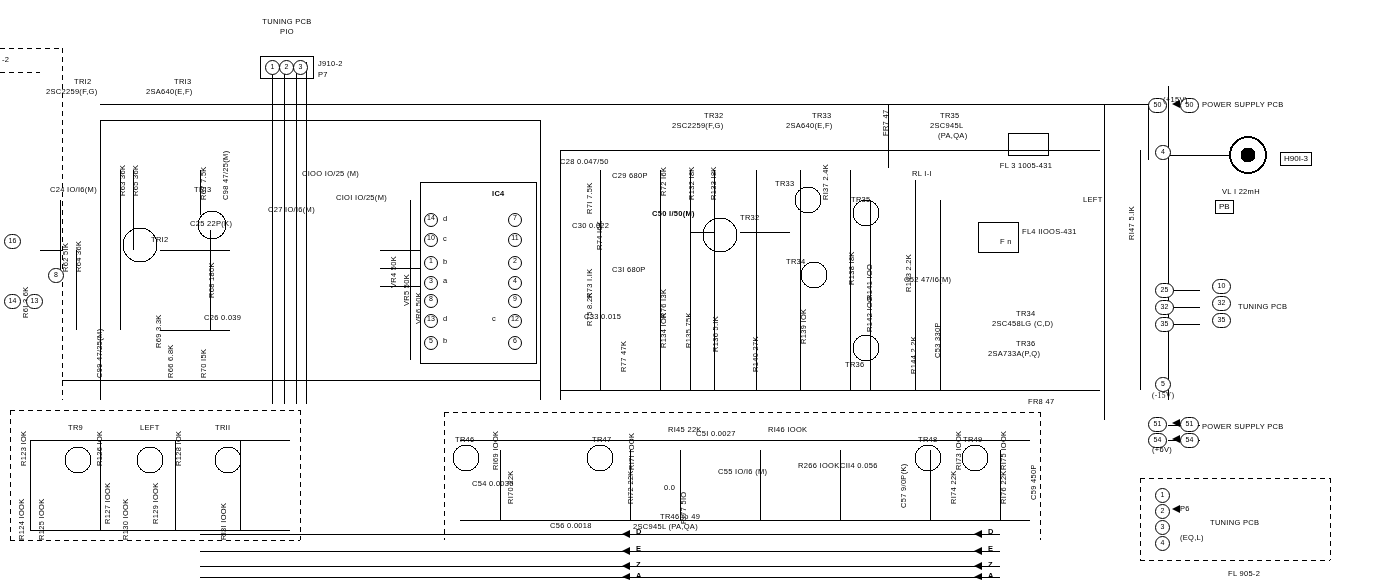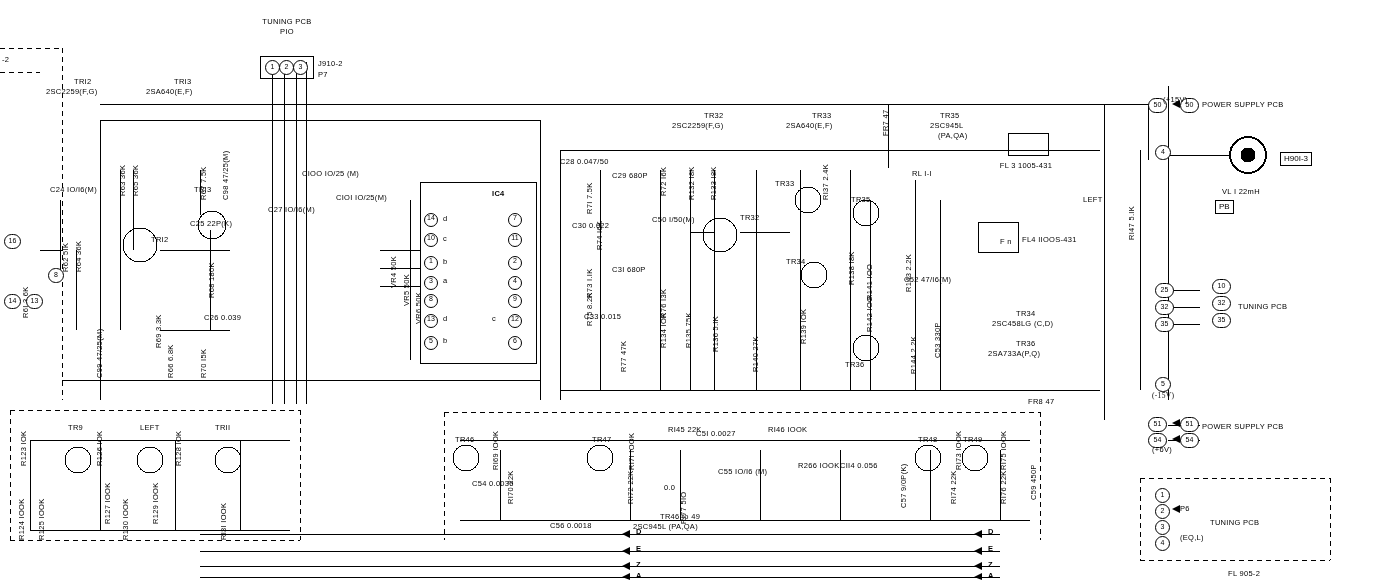--- a/index.html
+++ b/index.html
@@ -275,21 +275,21 @@
 
   <div class="lbl" style="left:50px;top:186px;">C24 IO/I6(M)</div>
   <div class="lbl" style="left:190px;top:220px;">C25 22P(K)</div>
   <div class="lbl" style="left:204px;top:314px;">C26 0.039</div>
   <div class="lbl" style="left:268px;top:206px;">C27 IO/I6(M)</div>
   <div class="lbl" style="left:560px;top:158px;">C28 0.047/50</div>
   <div class="lbl" style="left:612px;top:172px;">C29 680P</div>
   <div class="lbl" style="left:572px;top:222px;">C30 0.022</div>
   <div class="lbl" style="left:612px;top:266px;">C3I 680P</div>
   <div class="lbl" style="left:584px;top:313px;">C33 0.015</div>
-  <div class="lbl" style="left:652px;top:216px;">C50 I/50(M)</div>
+  <div class="lbl" style="left:652px;top:210px;font-weight:bold;">C50 I/50(M)</div>
   <div class="lbl" style="left:904px;top:276px;">C52 47/I6(M)</div>
   <div class="vert" style="left:934px;top:358px;">C53 330P</div>
   <div class="lbl" style="left:472px;top:480px;">C54 0.0036</div>
   <div class="lbl" style="left:718px;top:468px;">C55 IO/I6 (M)</div>
   <div class="lbl" style="left:550px;top:522px;">C56 0.0018</div>
   <div class="vert" style="left:900px;top:508px;">C57 9/0P(K)</div>
   <div class="vert" style="left:1030px;top:500px;">C59 450P</div>
   <div class="vert" style="left:222px;top:200px;">C98 47/25(M)</div>
   <div class="vert" style="left:96px;top:378px;">C99 47/25(M)</div>
   <div class="lbl" style="left:302px;top:170px;">CIOO IO/25 (M)</div>
@@ -298,21 +298,21 @@
   <div class="lbl" style="left:696px;top:430px;">C5I 0.0027</div>
 
   <div class="vert" style="left:390px;top:288px;">VR4 50K</div>
   <div class="vert" style="left:403px;top:306px;">VR5 50K</div>
   <div class="vert" style="left:415px;top:324px;">VR6 50K</div>
 
   <div class="vert" style="left:882px;top:136px;">FR7 47</div>
   <div class="lbl" style="left:1028px;top:398px;">FR8 47</div>
   <div class="lbl" style="left:912px;top:170px;">RL I-I</div>
   <div class="lbl c" style="left:976px;top:162px;width:100px;">FL 3 1005-431</div>
-  <div class="lbl" style="left:1022px;top:228px;margin-top:8px;">FL4 IIOOS-431</div>
+  <div class="lbl" style="left:1022px;top:228px;">FL4 IIOOS-431</div>
   <div class="lbl" style="left:1222px;top:188px;">VL I 22mH</div>
   <div class="plain" style="left:1280px;top:152px;">H90I-3</div>
   <div class="plain" style="left:1215px;top:200px;">PB</div>
   <div class="lbl" style="left:1083px;top:196px;">LEFT</div>
   <div class="lbl" style="left:978px;top:238px;padding-left:22px;">F n</div>
   <div class="lbl" style="left:664px;top:484px;">0.0</div>
 
   <div class="pin" style="left:1148px;top:98px;width:17px;height:13px;border-radius:8px;line-height:12px;">50</div>
   <div class="pin" style="left:1180px;top:98px;width:17px;height:13px;border-radius:8px;line-height:12px;">50</div>
   <div class="lbl" style="left:1202px;top:101px;">POWER SUPPLY PCB</div>

